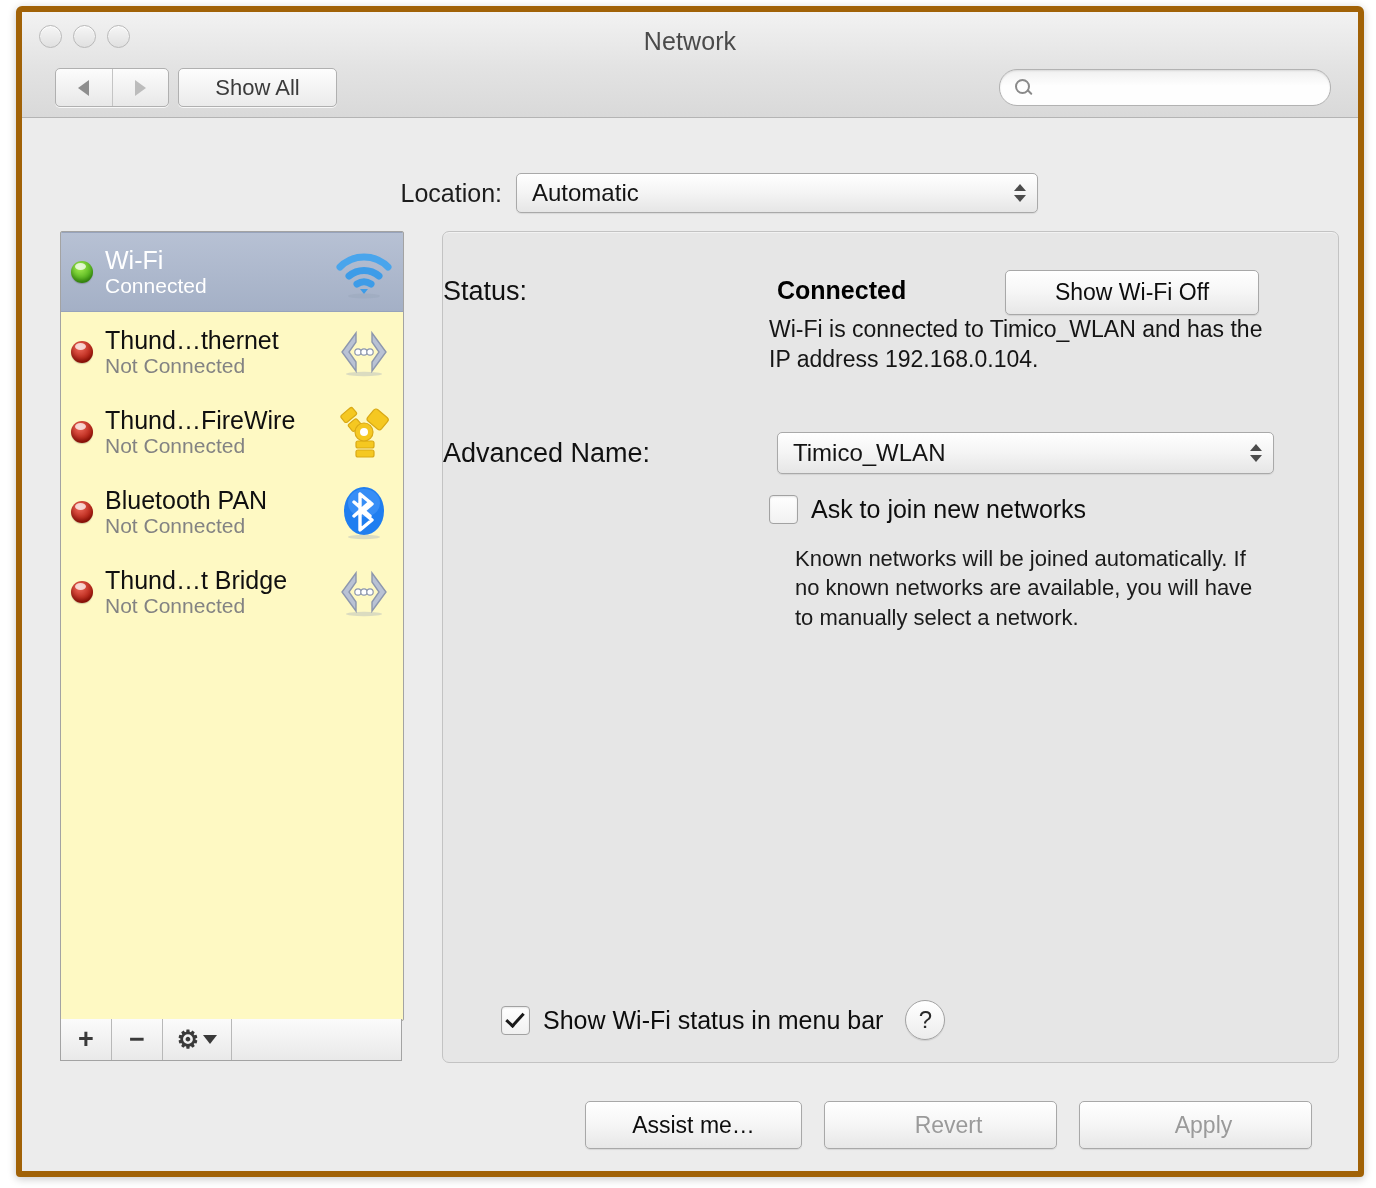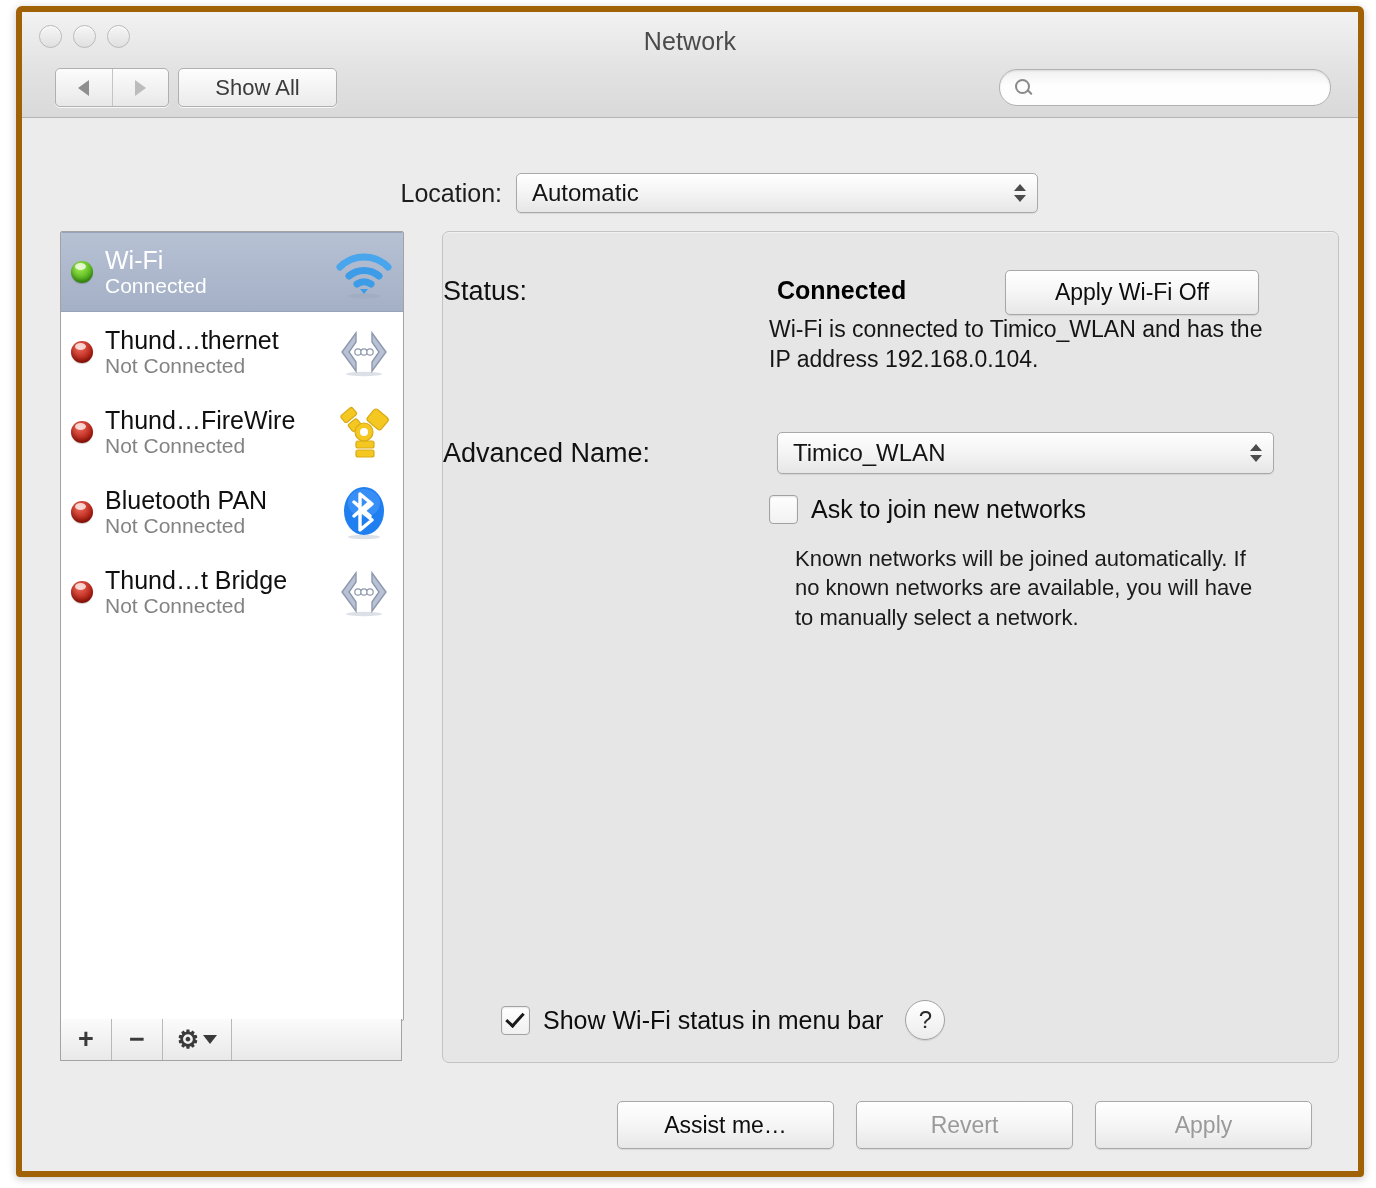--- a/index.html
+++ b/index.html
@@ -149,21 +149,21 @@
     width: 0; height: 0;
     border-left: 6px solid transparent; border-right: 6px solid transparent;
     border-top: 7px solid #4c4c4c;
   }
   #location-popup { width: 520px; }
 
   
   .sidebar {
     position: absolute; left: 38px; top: 113px;
     width: 342px; height: 788px;
-    background: #ffffff;
+    background: #fef9c3;
     border: 1px solid #a3a3a3;
     border-radius: 2px;
     overflow: hidden;
   }
   .svc-row {
     position: relative;
     height: 80px;
     display: flex; align-items: center;
     padding-left: 10px;
     box-sizing: border-box;
@@ -242,21 +242,21 @@
   #status-row .form-label { width: 320px; }
   .status-value { font-size: 25px; font-weight: bold; color: #000; }
 
   .btn {
     border: 1px solid #a8a8a8; border-radius: 5px;
     background: linear-gradient(to bottom, #ffffff 0%, #f6f6f6 48%, #e7e7e7 100%);
     box-shadow: 0 1px 1px rgba(0,0,0,0.09), inset 0 1px 0 #fff;
     display: flex; align-items: center; justify-content: center;
     font-size: 23px; color: #0d0d0d;
   }
-  .btn.disabled { color: #9a9a9a; }
+  .btn.disabled { color: #9a9a9a; padding-left: 16px; }
 
   #turn-wifi-off {
     position: absolute; left: 562px; top: -6px;
     width: 252px; height: 43px;
   }
 
   .status-desc {
     position: absolute; left: 326px; top: 82px;
     width: 500px;
     font-size: 23px; color: #151515; line-height: 1.32;
@@ -473,21 +473,21 @@
       </div>
       <div class="sb-fill"></div>
     </div>
 
     <div class="panel">
 
       <div class="form-row" id="status-row">
         <div class="form-label">Status:</div>
         <div class="status-value">Connected</div>
         <div class="btn" id="turn-wifi-off">
-          <span>Apply Wi-Fi Off</span>
+          <span>Show Wi-Fi Off</span>
         </div>
       </div>
 
       <div class="status-desc">Wi-Fi is connected to Timico_WLAN and has the IP address 192.168.0.104.</div>
 
       <div class="form-row" id="netname-row">
         <div class="form-label">Advanced Name:</div>
         <div class="popup" id="netname-popup">
           <span class="pv">Timico_WLAN</span>
           <span class="popup-arrows">

